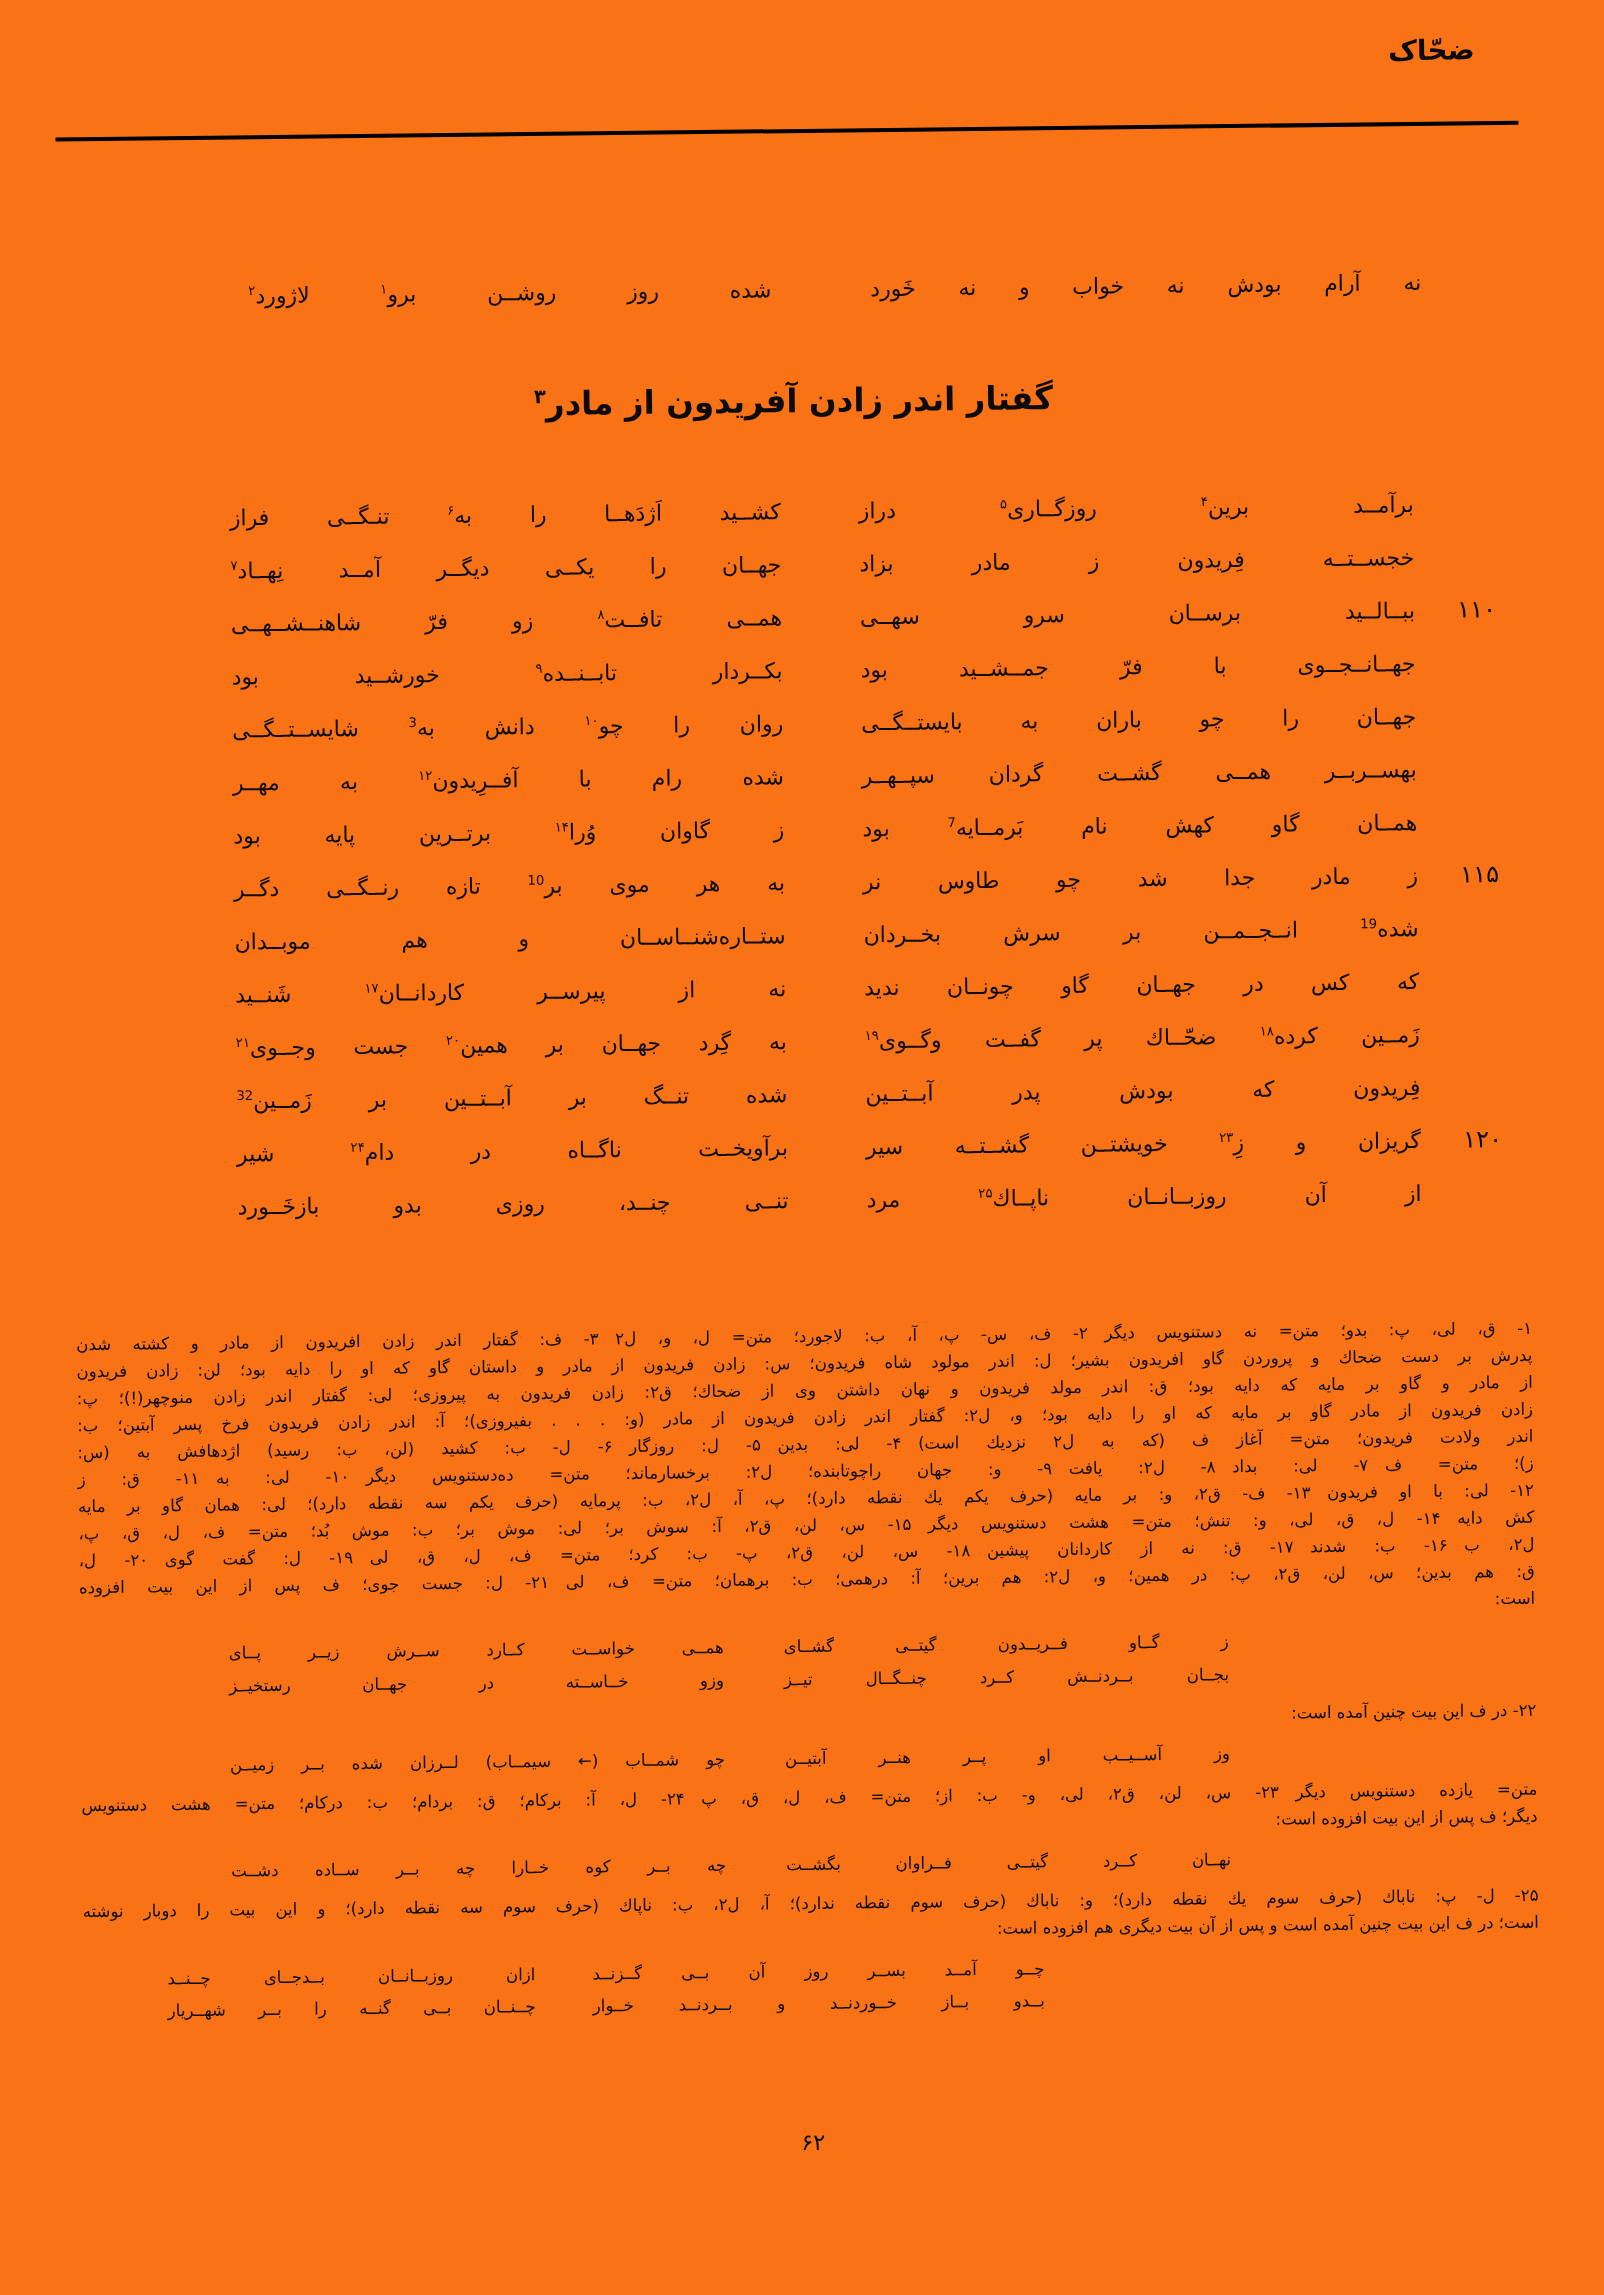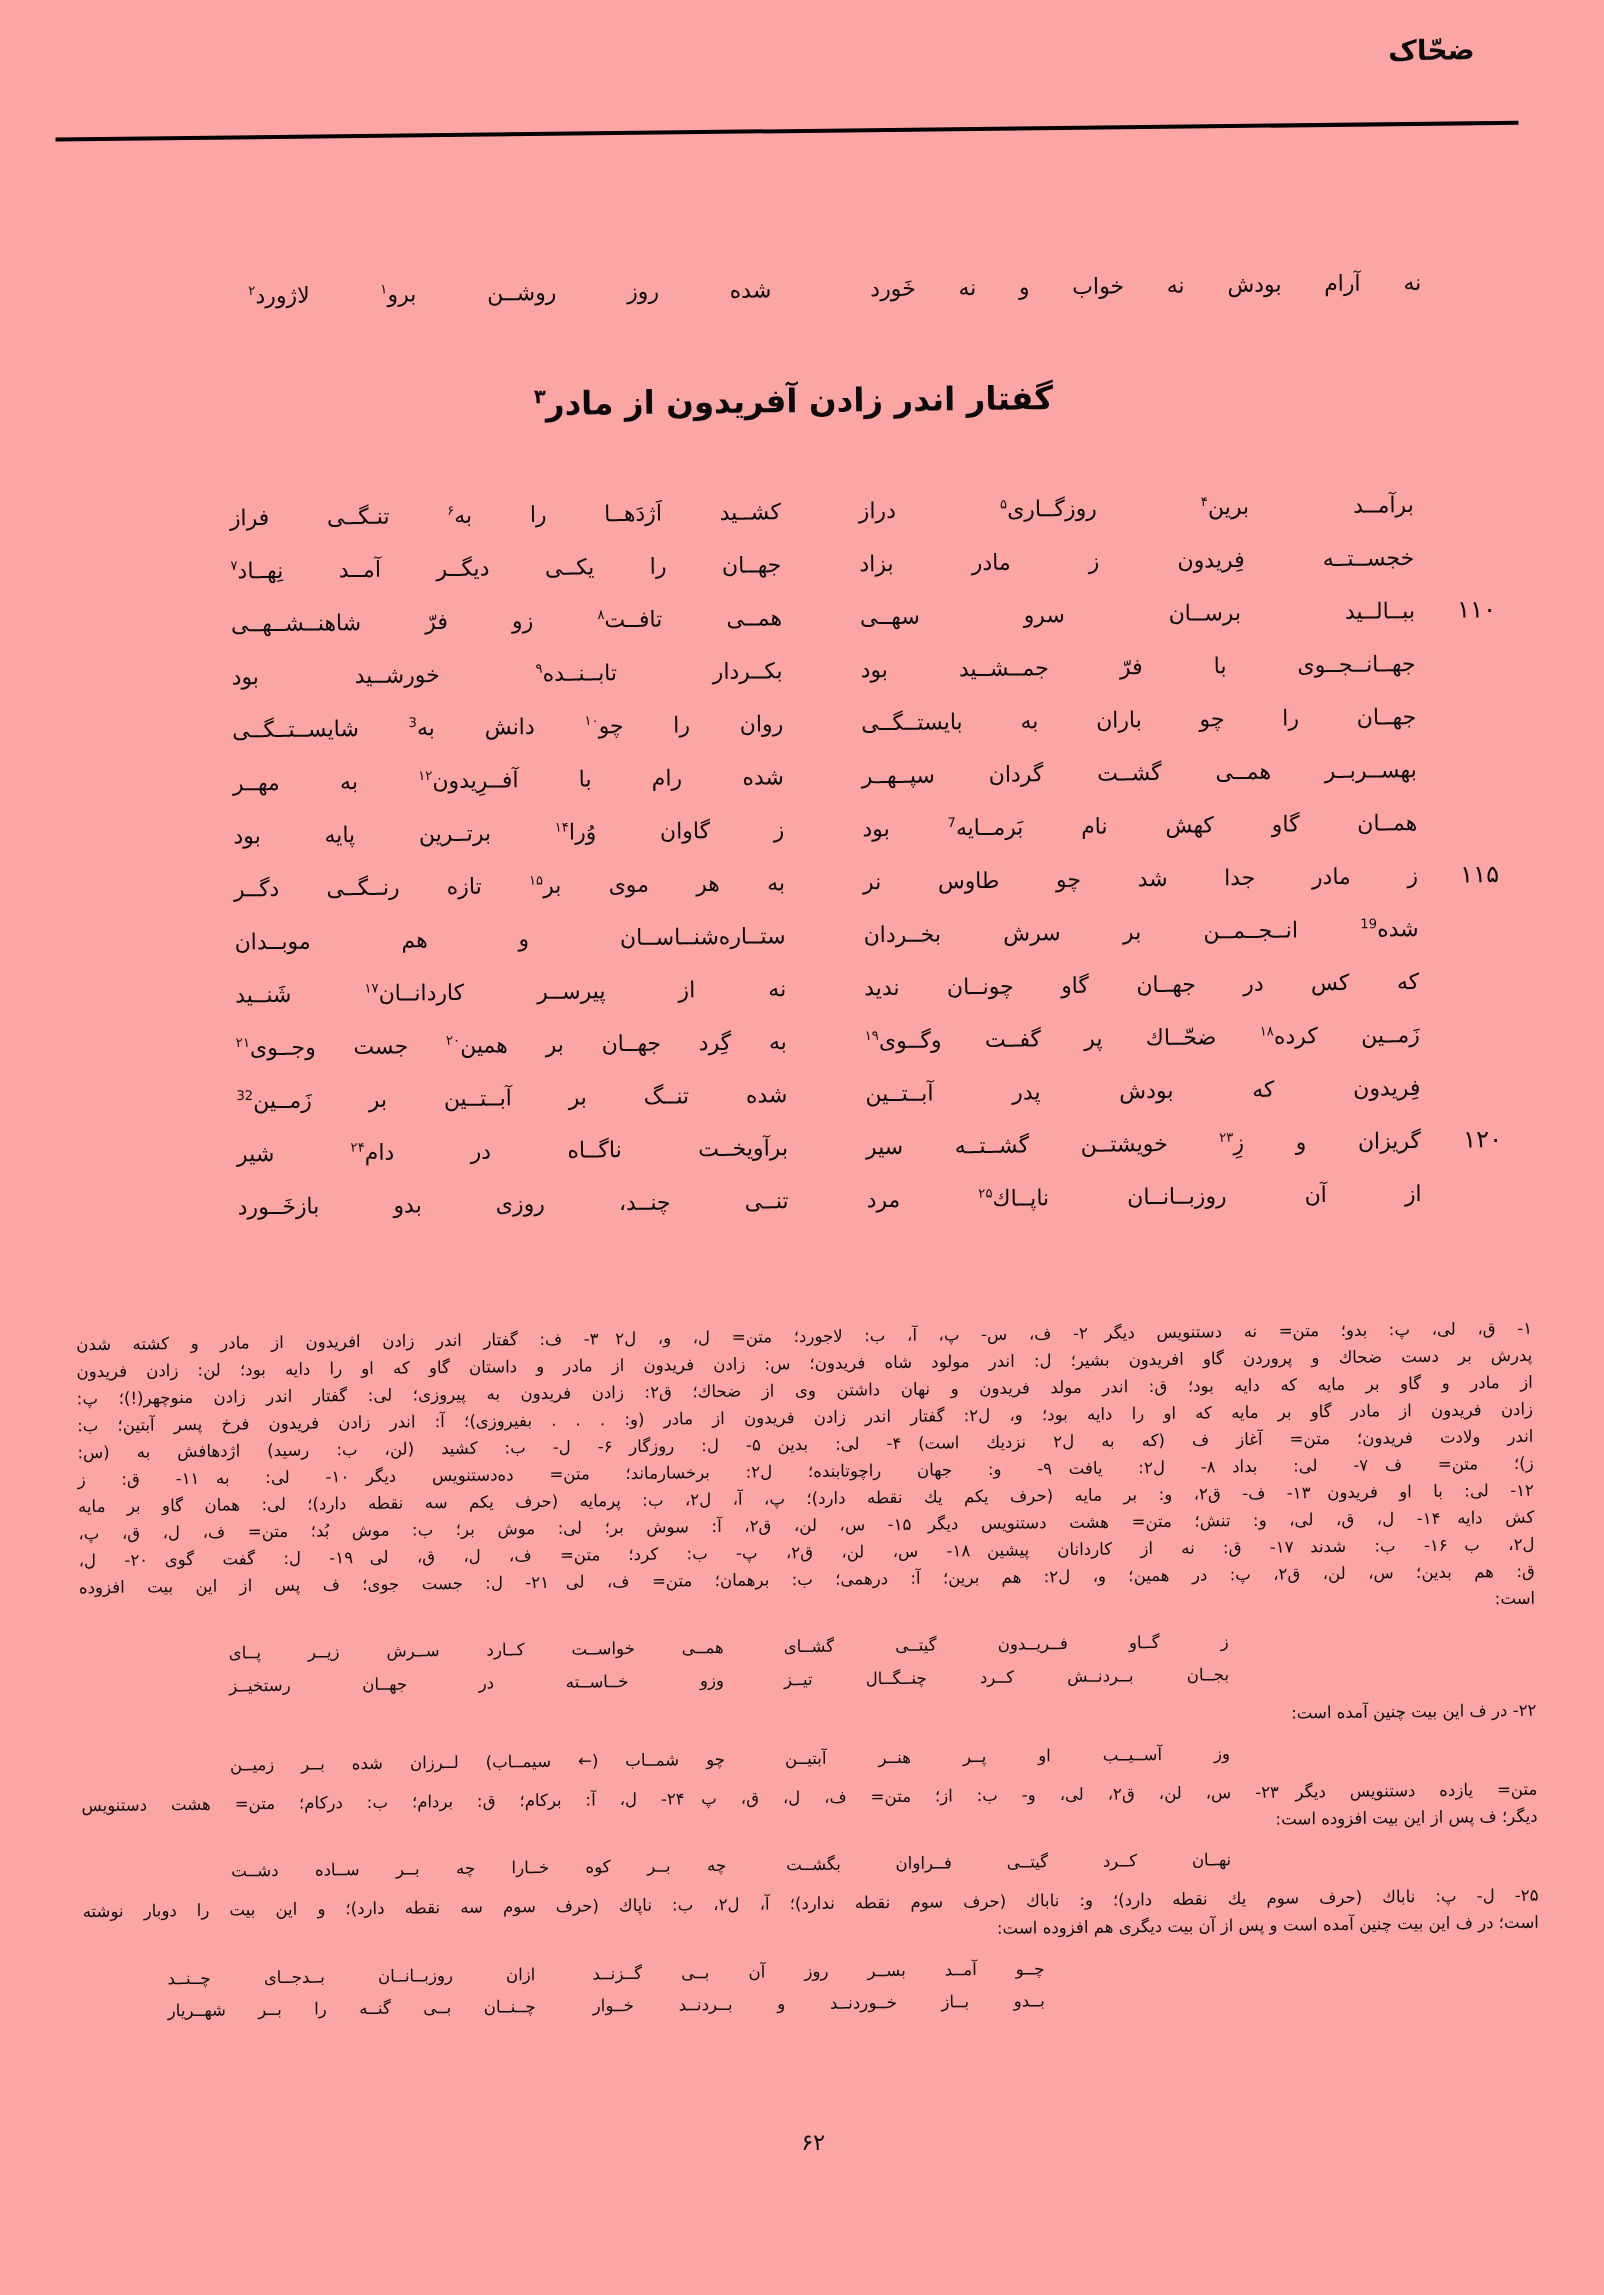--- a/index.html
+++ b/index.html
@@ -1,18 +1,18 @@
 <!DOCTYPE html>
 <html lang="fa" dir="rtl" style="font-size:11.3px"><head>
 <meta charset="utf-8">
 <style>
   * { margin:0; padding:0; box-sizing:border-box; }
   html, body { width:1604px; height:2295px; background:#ffffff; overflow:hidden; }
   .page {
-    position:relative; width:1604px; height:2295px; background:#fca5a5;
+    position:relative; width:1604px; height:2295px; background:#f97316;
     color:#0b0b0b; font-family:"DejaVu Sans", sans-serif; direction:rtl;
   }
   
   .content { position:absolute; inset:0; transform:rotate(-0.65deg); transform-origin:50% 50%; }
 
   .running-head { position:absolute; top:41px; right:117px; font-size:28px; font-weight:bold; letter-spacing:0.4px; }
   .head-rule { position:absolute; top:129px; left:67px; width:1463px; height:3.5px; background:#000; }
 
   .hem { font-size:22px; line-height:1.5; text-align:justify; text-align-last:justify; }
   sup { font-size:60%; line-height:0; vertical-align:super; }
@@ -102,21 +102,21 @@
         <div class="verse-row">
           <div class="vnum"></div>
           <div class="hem hem-a">همــان گاو کهش نام بَرمــایه<sup>7</sup> بود</div>
           <div class="vgap"></div>
           <div class="hem hem-b">ز گاوان وُرا<sup>۱۴</sup> برتــرین پایه بود</div>
         </div>
         <div class="verse-row">
           <div class="vnum">۱۱۵</div>
           <div class="hem hem-a">ز مادر جدا شد چو طاوس نر</div>
           <div class="vgap"></div>
-          <div class="hem hem-b">به هر موی بر<sup>۱۵</sup> تازه رنــگــی دگــر</div>
+          <div class="hem hem-b">به هر موی بر<sup>10</sup> تازه رنــگــی دگــر</div>
         </div>
         <div class="verse-row">
           <div class="vnum"></div>
           <div class="hem hem-a">شده<sup>19</sup> انــجــمــن بر سرش بخــردان</div>
           <div class="vgap"></div>
           <div class="hem hem-b">ستــاره‌شنــاســان و هم موبــدان</div>
         </div>
         <div class="verse-row">
           <div class="vnum"></div>
           <div class="hem hem-a">که کس در جهــان گاو چونــان ندید</div>

